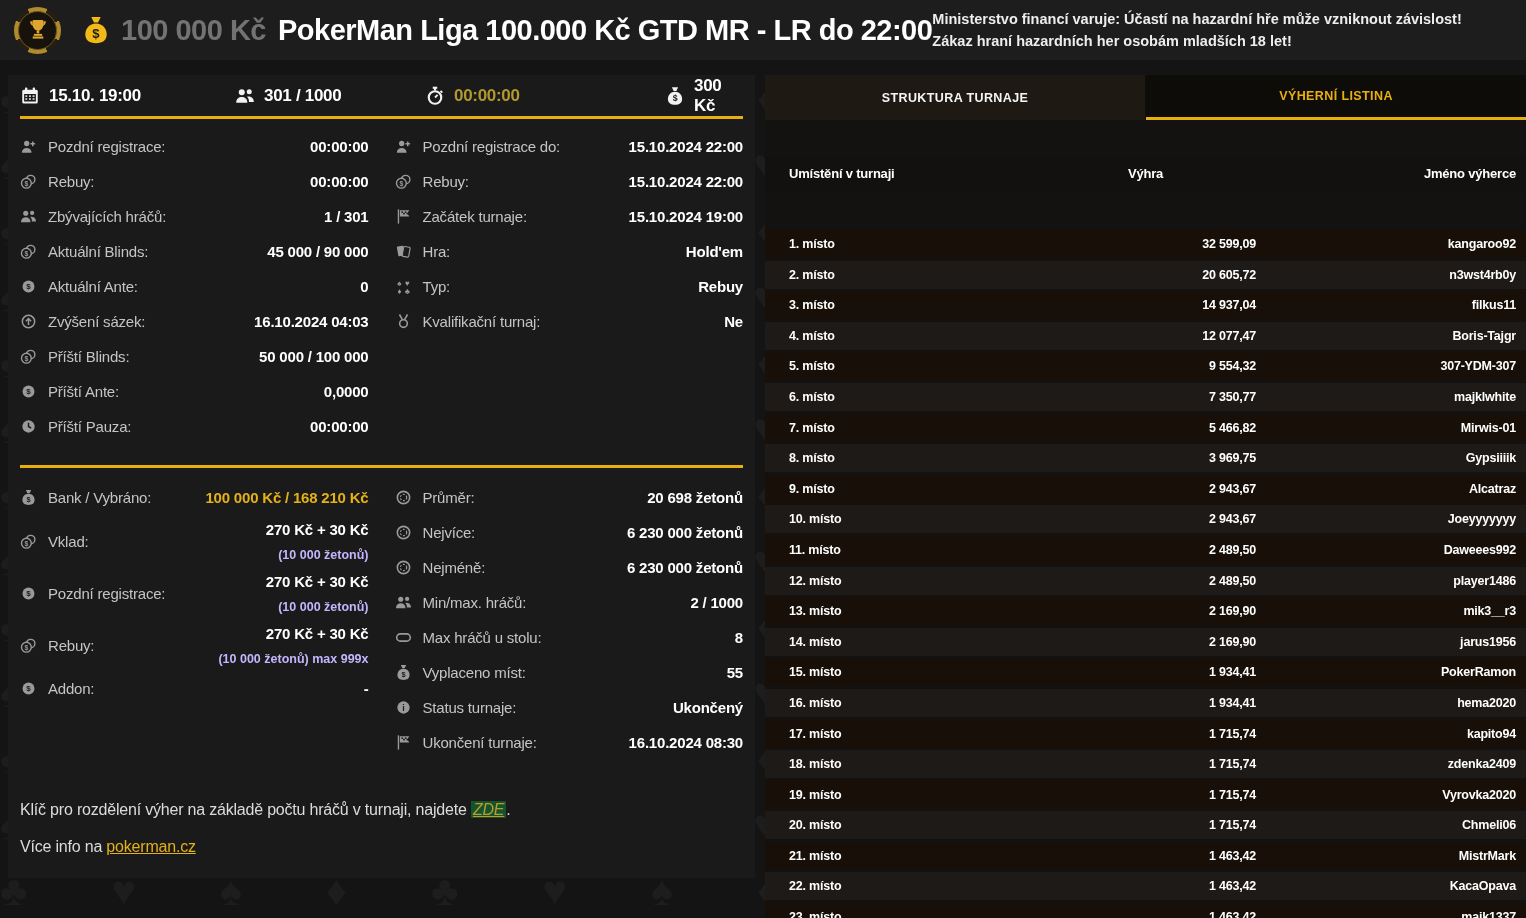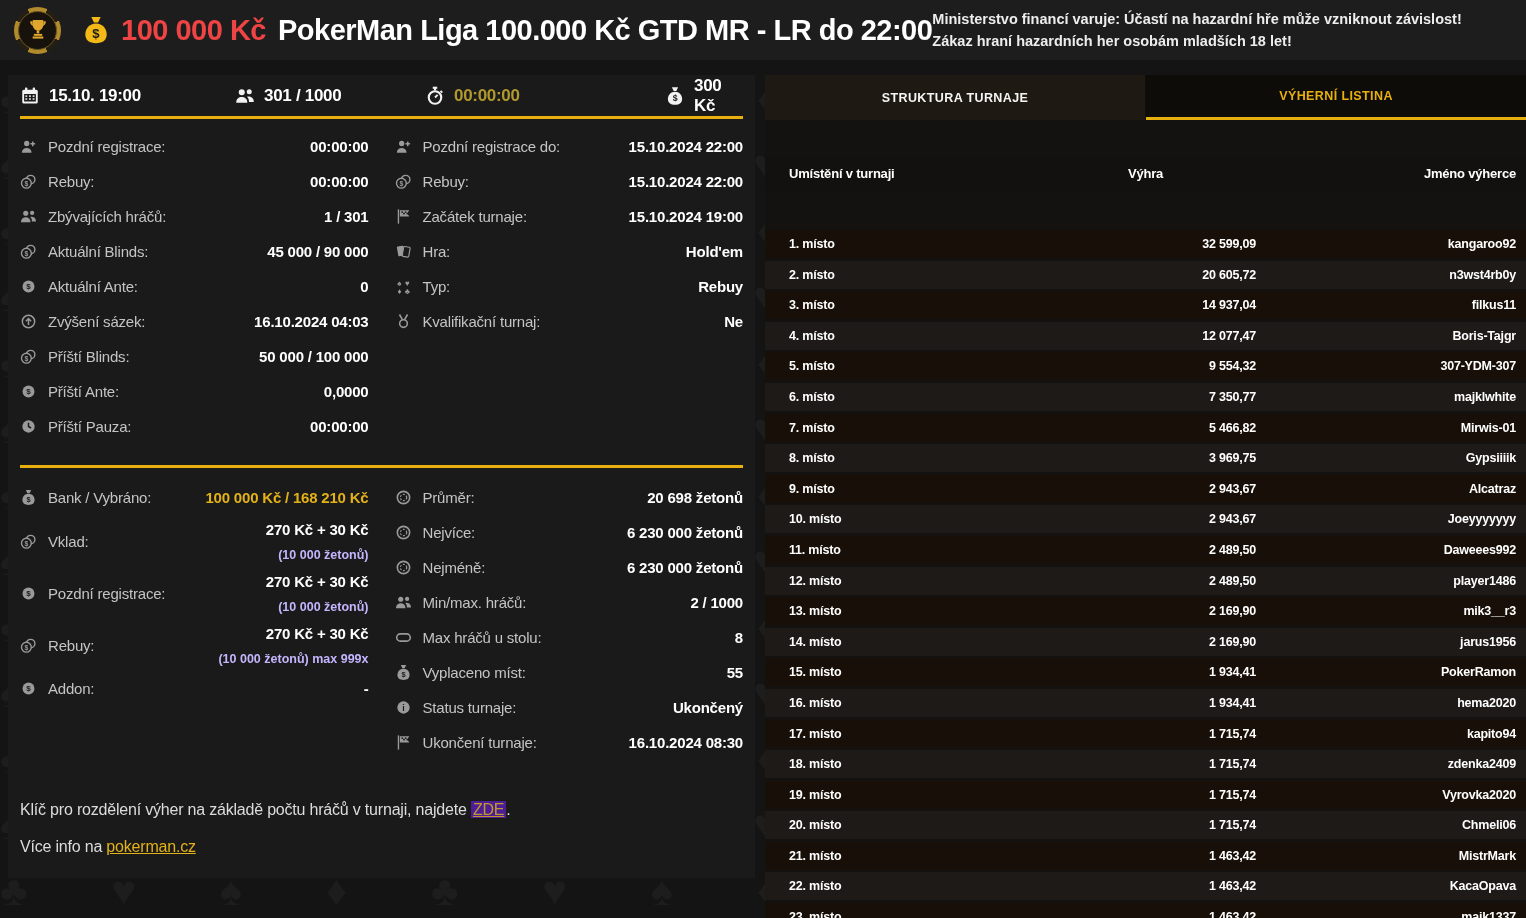--- a/index.html
+++ b/index.html
@@ -25,21 +25,21 @@
     background:conic-gradient(#b18a2c 0 25deg,#241e13 25deg 65deg,#b18a2c 65deg 115deg,#241e13 115deg 155deg,#b18a2c 155deg 205deg,#241e13 205deg 245deg,#b18a2c 245deg 295deg,#241e13 295deg 335deg,#b18a2c 335deg 360deg);
     cursor:pointer;
   }
   .logo-inner {
     position:absolute; inset:4px; border-radius:50%; background:#17130c;
     border:1px solid #6a5620; display:flex; align-items:center; justify-content:center;
   }
   .logo-inner svg { width:26px; height:26px; }
   .prize-wrap { display:flex; align-items:center; gap:10px; margin-left:20px; }
   .bag-gold svg { width:30px; height:30px; color:#f3ba17; display:block; }
-  .prize { color:#ef4444; font-size:29px; font-weight:bold; letter-spacing:-0.5px; white-space:nowrap; }
+  .prize { color:#737373; font-size:29px; font-weight:bold; letter-spacing:-0.5px; white-space:nowrap; }
   .title { color:#ffffff; font-size:29px; font-weight:bold; letter-spacing:-0.5px; margin-left:12px; white-space:nowrap; }
   .warning { margin-left:auto; margin-right:92px; color:#ededed; font-size:14.5px; font-weight:bold; line-height:1.55; white-space:nowrap; }
   
   .left-panel {
     position:absolute; left:8px; top:75px; width:747px; height:803px; z-index:2;
     background:#1a1a1a; display:flex; flex-direction:column; padding:0 12px;
   }
   .stats { height:44px; flex:0 0 auto; display:grid; grid-template-columns:215px 190px 240px 1fr; align-items:center; border-bottom:3px solid #e8b00f; }
   .stat { display:flex; align-items:center; gap:9px; color:#fff; font-size:17px; font-weight:bold; letter-spacing:-0.3px; }
   .stat:last-child { justify-content:flex-end; }
@@ -55,21 +55,21 @@
   .irow .ic svg { width:17px; height:17px; color:#9a9a9a; display:block; }
   .lbl { color:#c4c4c4; font-size:15px; letter-spacing:-0.2px; }
   .val-stack { margin-left:auto; text-align:right; }
   .val { color:#ffffff; font-size:15px; font-weight:bold; letter-spacing:-0.2px; white-space:nowrap; }
   .sub { color:#c4b5fd; font-size:12.5px; font-weight:bold; margin-top:10px; white-space:nowrap; }
   .irow.gold .val { color:#e3b118; }
   .div-gold { border-top:3px solid #e8b00f; flex:0 0 auto; }
   .lfoot { margin-top:auto; padding-bottom:22px; color:#dcdcdc; font-size:16px; letter-spacing:-0.2px; }
   .lfoot p { margin:0 0 19px; }
   .lfoot p:last-child { margin-bottom:0; }
-  a.zde { background:#4c1d95; color:#bd9a2b; text-decoration:underline; padding:0 2px; cursor:pointer; }
+  a.zde { background:#14532d; color:#bd9a2b; text-decoration:underline; padding:0 2px; cursor:pointer;font-style:italic; }
   a.pm { color:#e3b118; text-decoration:underline; cursor:pointer; }
   
   .right-panel {
     position:absolute; left:765px; top:75px; width:761px; bottom:0; z-index:2;
     background:#141210; display:flex; flex-direction:column;gap:36px;
   }
   .tabs { display:flex; height:45px; flex:0 0 auto; }
   .tab {
     flex:1 1 0; display:flex; align-items:center; justify-content:center;
     background:#1f1913; color:#f5f5f5; font-size:12.5px; font-weight:bold;

